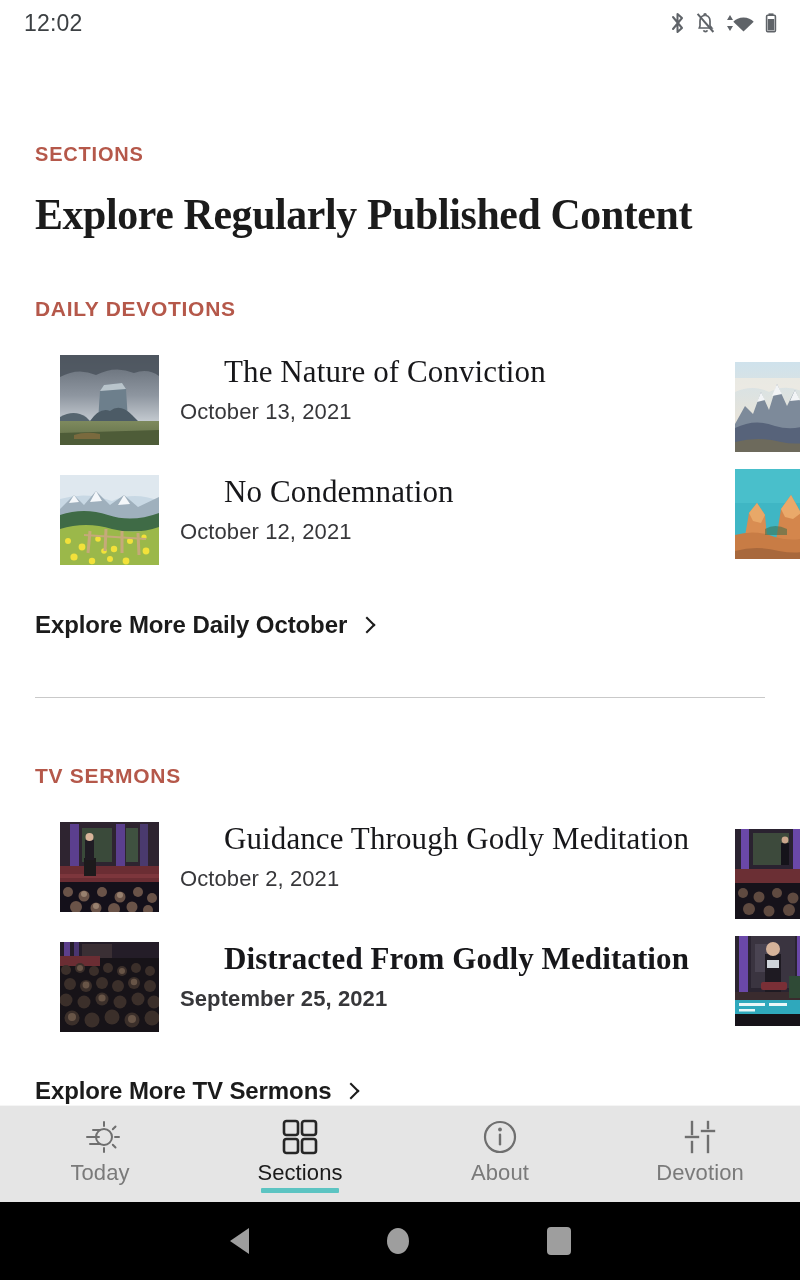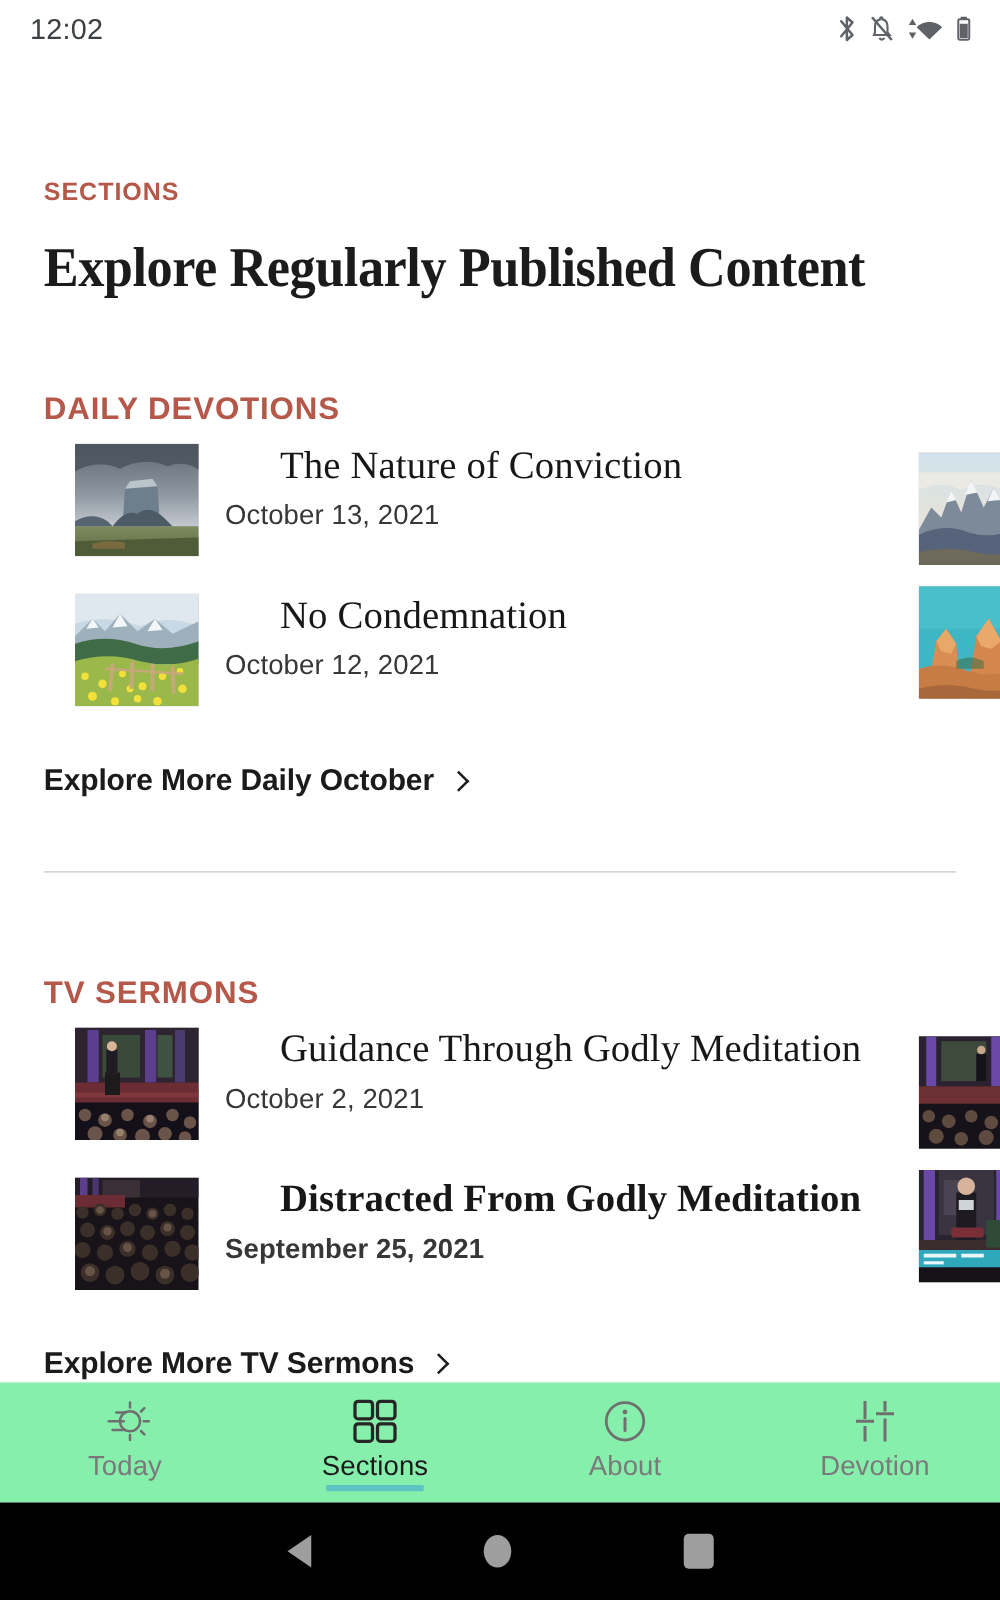--- a/index.html
+++ b/index.html
@@ -77,25 +77,24 @@
     transform: scaleX(0.93);
     transform-origin: left center;
   }
 
   
   .section-heading {
     position: absolute;
     left: 35px;
     font-family: "Liberation Sans Narrow", "Liberation Sans", sans-serif;
     font-weight: 700;
-    font-size: 25px;
+    font-size: 21px;
     letter-spacing: 0.7px;
     color: #b5584a;
     text-transform: uppercase;
-    margin-top: 16px;
   }
 
   .row {
     position: absolute;
     left: 0;
     width: 800px;
     height: 92px;
   }
   .thumb {
     position: absolute;
@@ -168,21 +167,21 @@
     background: #c9c9c9;
   }
 
   
   .tabbar {
     position: absolute;
     left: 0;
     top: 1106px;
     width: 800px;
     height: 96px;
-    background: #86efac;
+    background: #e5e5e5;
     display: flex;
     box-shadow: 0 -1px 0 rgba(0,0,0,0.04);
   }
   .tab {
     flex: 1 1 25%;
     position: relative;
     display: flex;
     flex-direction: column;
     align-items: center;
     justify-content: flex-start;

